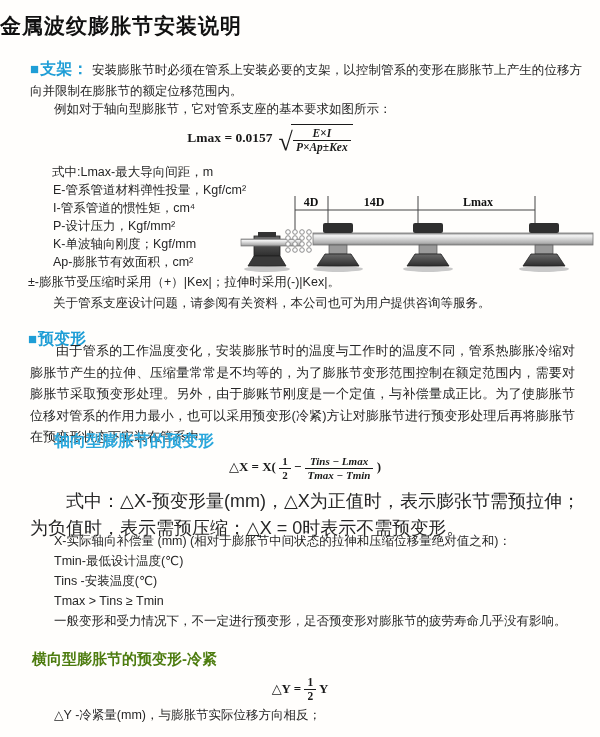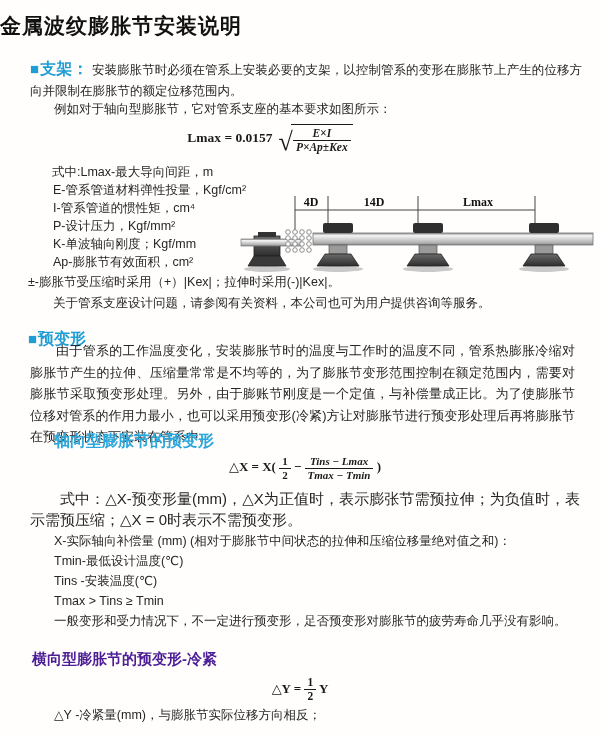--- a/index.html
+++ b/index.html
@@ -39,26 +39,26 @@
   
   #diagram{top:190px;left:238px;}
   
   #h-pre{top:329px;left:28px;font-size:16px;}
   #para-pre{top:340px;left:30px;width:545px;font-size:13px;line-height:21.5px;
     text-align:justify;text-indent:2em;}
   
   #h-axial{top:431px;left:54px;font-size:16px;color:#2aa7dc;font-weight:bold;}
   #formula2{top:455px;left:150px;width:310px;text-align:center;font-size:13px;}
   #formula2 .frac{font-size:11px;}
-  #legend-axial{top:488px;left:30px;width:550px;font-size:15px;line-height:21px;
+  #legend-axial{top:488px;left:30px;width:550px;font-size:18px;line-height:27px;
     text-align:justify;text-indent:2em;}
   #notes{top:531px;left:54px;font-size:12.5px;line-height:20px;}
   #notes .n{display:block;}
   
-  #h-lateral{top:650px;left:32px;font-size:15px;color:#4c1d95;font-weight:bold;}
+  #h-lateral{top:650px;left:32px;font-size:15px;color:#4d7c0f;font-weight:bold;}
   #formula3{top:676px;left:150px;width:300px;text-align:center;font-size:13px;}
   #note-lateral{top:707px;left:54px;font-size:12.5px;}
   
   text.dim{font-family:"Liberation Serif","DejaVu Serif",serif;font-weight:bold;font-size:12px;fill:#111;}
 </style>
 </head>
 <body>
 
 <div id="title" class="abs">金属波纹膨胀节安装说明</div>
 

